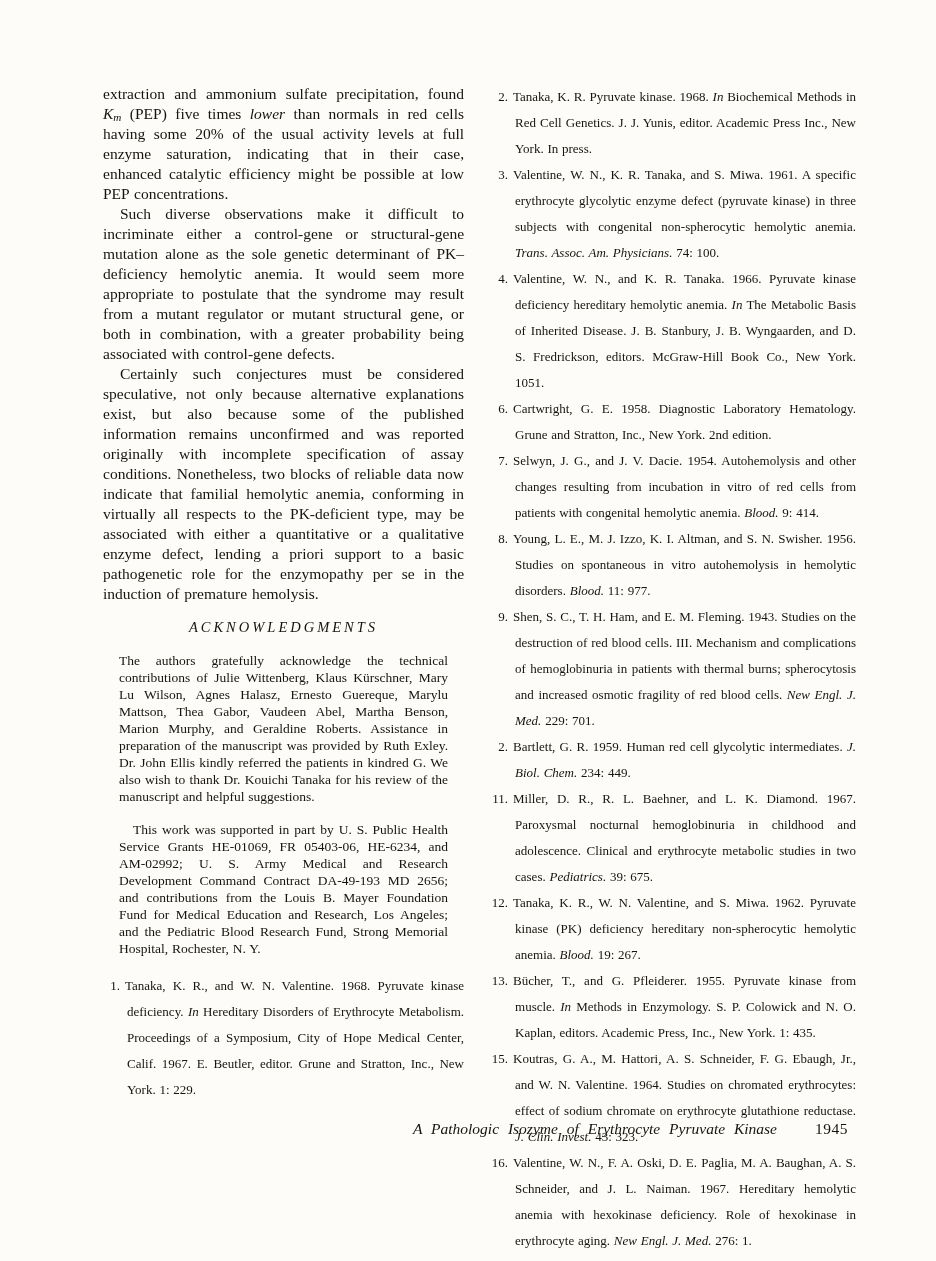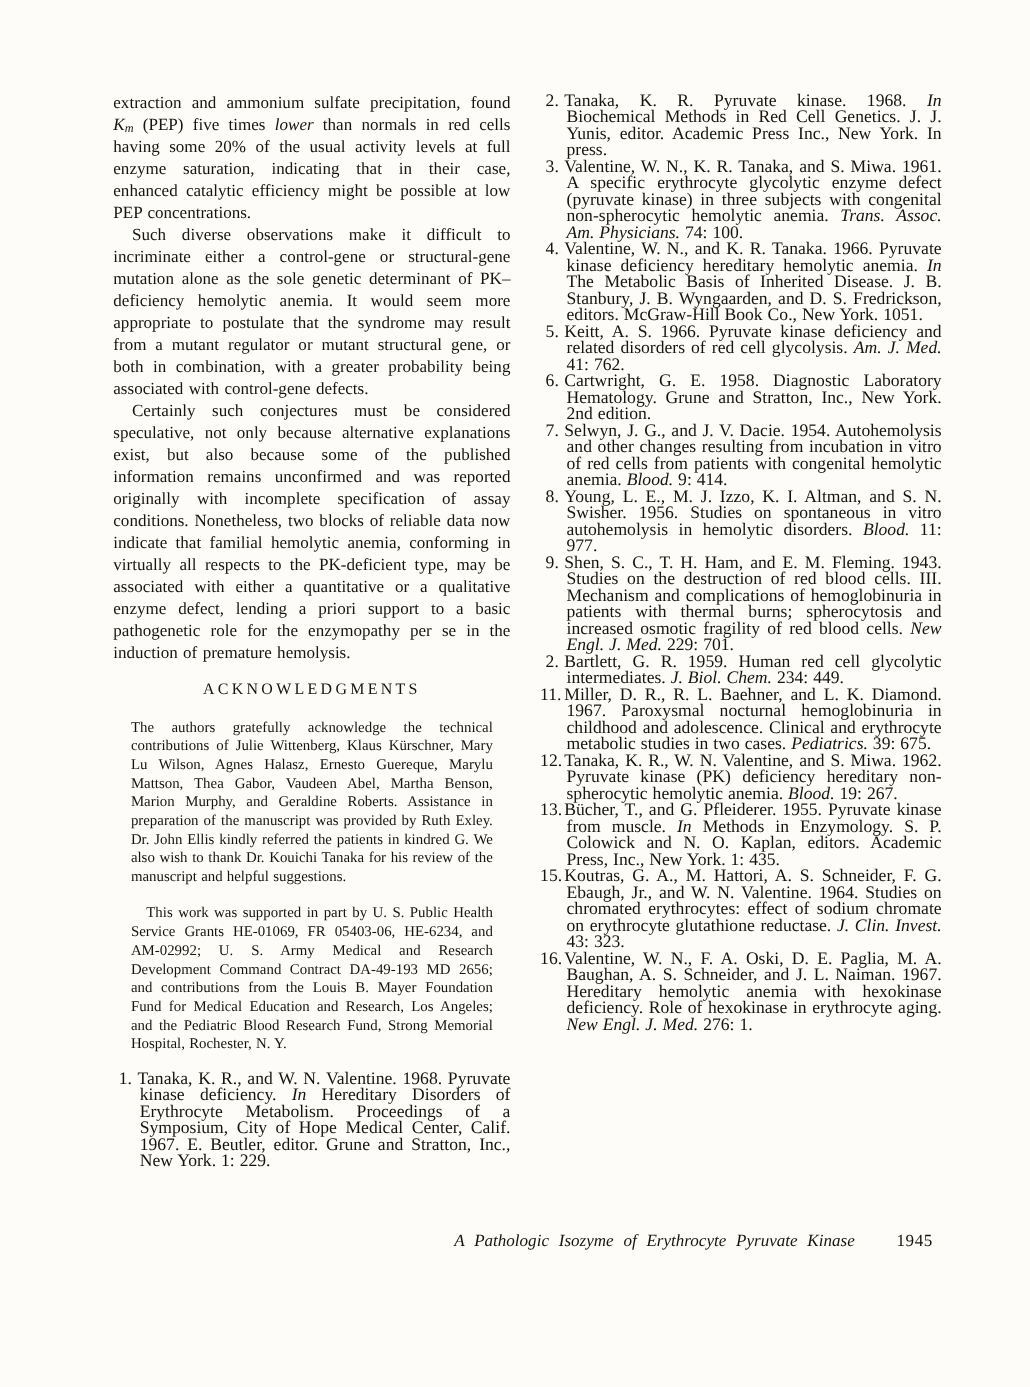--- a/index.html
+++ b/index.html
@@ -32,32 +32,33 @@
   }
   .body-text p.indent { text-indent: 17px; }
 
   .section-heading {
     margin: 15px 0 9px 0;
     text-align: center;
     font-size: 14.5px;
     font-weight: normal;
     letter-spacing: 3px;
     text-indent: 0;
+    font-style: italic;
   }
 
   .small-text { font-size: 13.5px; line-height: 17px; word-spacing: 0.5px; }
   .small-text p { margin: 16px; }
   .small-text p.indent { text-indent: 14px; }
 
   .ref-list { margin: 0; }
   .ref {
     padding-left: 24px;
     text-indent: -24px;
-    font-size: 16px;
-    line-height: 15px;
+    font-size: 13px;
+    line-height: 26px;
     word-spacing: 0.5px;
     text-align: justify;
   }
   .ref-num {
     display: inline-block;
     width: 17px;
     margin-right: 5px;
     text-align: right;
     text-indent: 0;
   }
@@ -113,23 +114,20 @@
         <div class="ref">
           <span class="ref-num">2.</span><span>Tanaka, K. R. Pyruvate kinase. 1968. <i>In</i> Biochemical Methods in Red Cell Genetics. J. J. Yunis, editor. Academic Press Inc., New York. In press.</span>
         </div>
         <div class="ref">
           <span class="ref-num">3.</span><span>Valentine, W. N., K. R. Tanaka, and S. Miwa. 1961. A specific erythrocyte glycolytic enzyme defect (pyruvate kinase) in three subjects with congenital non-spherocytic hemolytic anemia. <i>Trans. Assoc. Am. Physicians.</i> <b>74</b>: 100.</span>
         </div>
         <div class="ref">
           <span class="ref-num">4.</span><span>Valentine, W. N., and K. R. Tanaka. 1966. Pyruvate kinase deficiency hereditary hemolytic anemia. <i>In</i> The Metabolic Basis of Inherited Disease. J. B. Stanbury, J. B. Wyngaarden, and D. S. Fredrickson, editors. McGraw-Hill Book Co., New York. 1051.</span>
         </div>
         <div class="ref">
-          <span class="ref-num">5.</span><span>Keitt, A. S. 1966. Pyruvate kinase deficiency and related disorders of red cell glycolysis. <i>Am. J. Med.</i> <b>41</b>: 762.</span>
-        </div>
-        <div class="ref">
           <span class="ref-num">6.</span><span>Cartwright, G. E. 1958. Diagnostic Laboratory Hematology. Grune and Stratton, Inc., New York. 2nd edition.</span>
         </div>
         <div class="ref">
           <span class="ref-num">7.</span><span>Selwyn, J. G., and J. V. Dacie. 1954. Autohemolysis and other changes resulting from incubation in vitro of red cells from patients with congenital hemolytic anemia. <i>Blood.</i> <b>9</b>: 414.</span>
         </div>
         <div class="ref">
           <span class="ref-num">8.</span><span>Young, L. E., M. J. Izzo, K. I. Altman, and S. N. Swisher. 1956. Studies on spontaneous in vitro autohemolysis in hemolytic disorders. <i>Blood.</i> <b>11</b>: 977.</span>
         </div>
         <div class="ref">
           <span class="ref-num">9.</span><span>Shen, S. C., T. H. Ham, and E. M. Fleming. 1943. Studies on the destruction of red blood cells. III. Mechanism and complications of hemoglobinuria in patients with thermal burns; spherocytosis and increased osmotic fragility of red blood cells. <i>New Engl. J. Med.</i> <b>229</b>: 701.</span>

